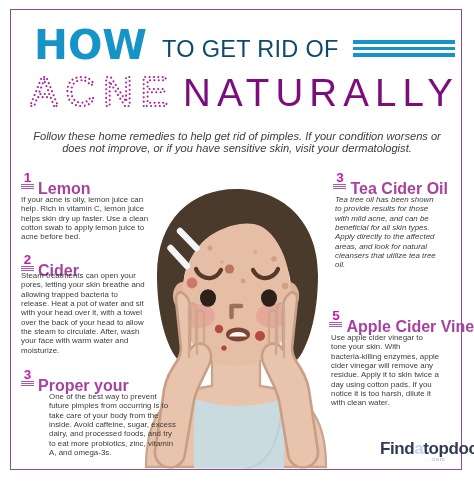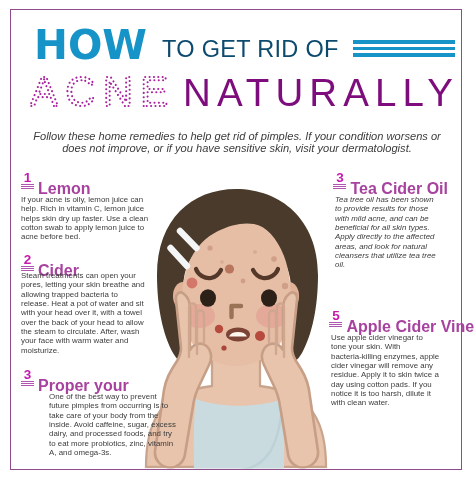--- a/index.html
+++ b/index.html
@@ -166,13 +166,17 @@
     <div class="num">5</div>
     <div class="rules">
         <i style="top:0"></i>
         <i style="top:2px"></i>
         <i style="top:4px"></i>
       </div>
     <div class="hd" style="left:17px;">Apple Cider Vinegar</div>
     <div class="bd" style="left:1.5px;top:22px;width:120px;">Use apple cider vinegar to<br>tone your skin. With<br>bacteria-killing enzymes, apple<br>cider vinegar will remove any<br>residue. Apply it to skin twice a<br>day using cotton pads. If you<br>notice it is too harsh, dilute it<br>with clean water.</div>
   </div>
 
+  <div id="logo">
+    <div class="lg-t"><span style="color:#333a56">Find</span><span style="color:#bfd7ee">a</span><span style="color:#333a56">topdoc</span></div>
+    <div class="lg-dom">.com</div>
+  </div>
 </div>
 
 </body></html>

